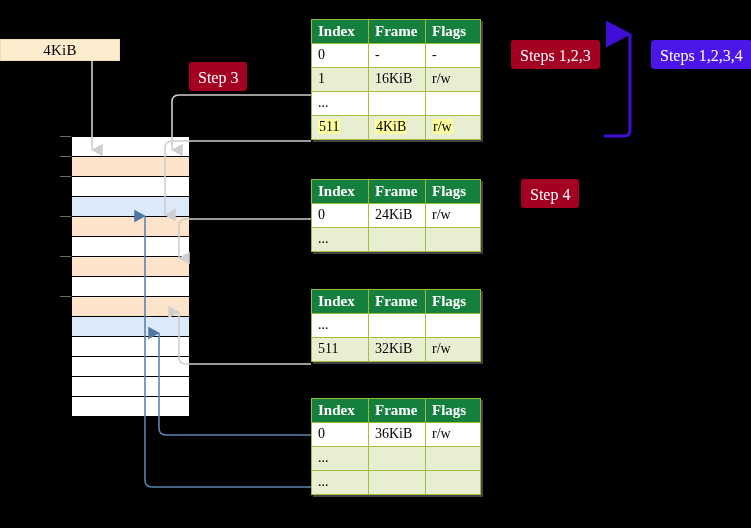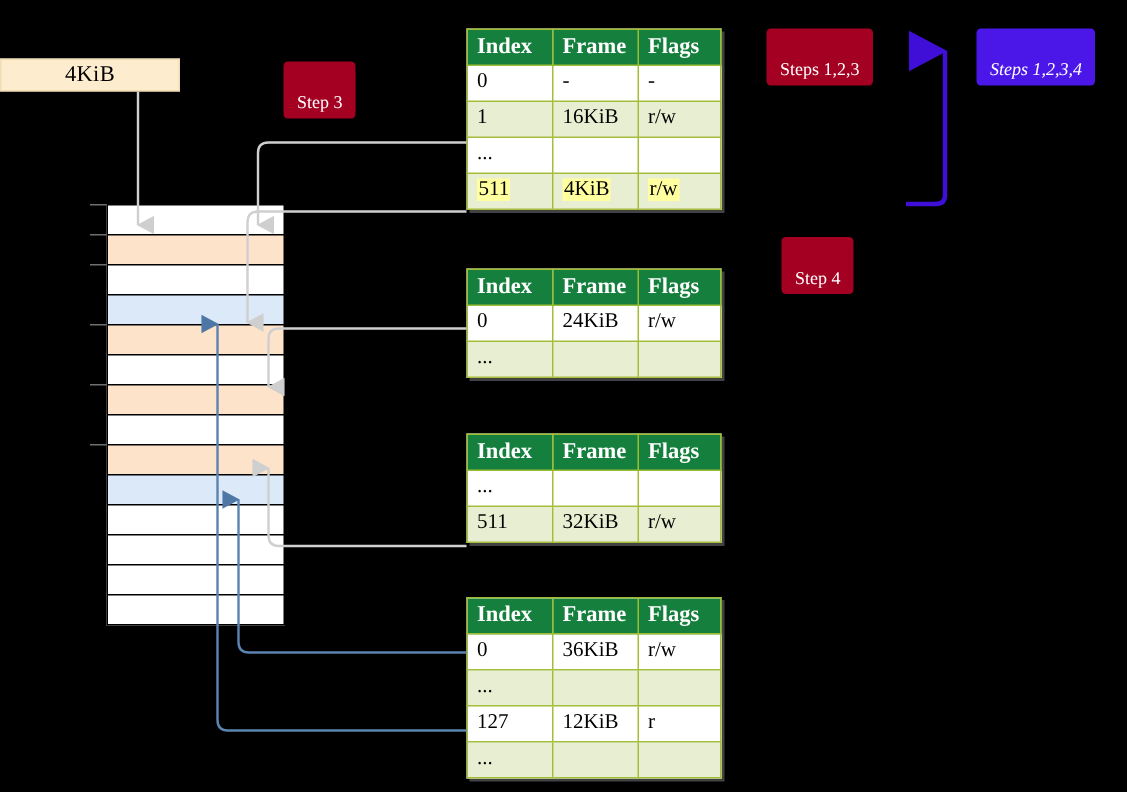--- a/index.html
+++ b/index.html
@@ -20,25 +20,26 @@
     color: #000;
     font-size: 15px;
     display: flex; align-items: center; justify-content: center;
     letter-spacing: .2px;
   }
 
   
   .badge {
     position: absolute;
     color: #ffffff;
-    font-size: 12px;
-    padding: 20px 9px 3px 9px;
+    font-size: 16px;
+    padding: 6px 9px 3px 9px;
     border-radius: 3px;
     white-space: nowrap;
     line-height: 1.25;
+    margin-top: 21px;
   }
   .badge.red { background: #a30022; }
   .badge.blue { background: #4b16e8; }
 
   
   .memgrid { position: absolute; }
   .memrow {
     position: absolute;
     left: 0;
     width: 100%;
@@ -100,21 +101,21 @@
   <div class="size-box" style="left:0px; top:39px; width:120px; height:22px;">
     <span>4KiB</span>
   </div>
 
   <div class="badge red" style="left:189px; top:41px;">
     <span>Step 3</span>
   </div>
   <div class="badge red" style="left:511px; top:19px;">
     <span>Steps 1,2,3</span>
   </div>
-  <div class="badge blue" style="left:651px; top:19px;font-style:italic;">
+  <div class="badge blue" style="left:651px; top:19px;">
     <span>Steps 1,2,3,4</span>
   </div>
   <div class="badge red" style="left:521px; top:158px;">
     <span>Step 4</span>
   </div>
 
   <div class="memgrid" id="memgrid" style="left:71px; top:136px; width:119px; height:279px;">
       <div class="memrow" style="top: 0px; height: 21px;"></div>
       <div class="memtick" style="top: 0px;"></div>
       <div class="memrow orange" style="top: 20px; height: 21px;"></div>
@@ -222,25 +223,20 @@
         <tr class="plain">
           <td class="c-index">0</td>
           <td class="c-frame">36KiB</td>
           <td class="c-flags">r/w</td>
         </tr>
         <tr class="alt">
           <td class="c-index">...</td>
           <td class="c-frame"></td>
           <td class="c-flags"></td>
         </tr>
-        <tr class="plain">
-          <td class="c-index">127</td>
-          <td class="c-frame">12KiB</td>
-          <td class="c-flags">r</td>
-        </tr>
         <tr class="alt">
           <td class="c-index">...</td>
           <td class="c-frame"></td>
           <td class="c-flags"></td>
         </tr>
       </tbody>
     </table>
 
   <svg id="wires" xmlns="http://www.w3.org/2000/svg">
     <defs>

